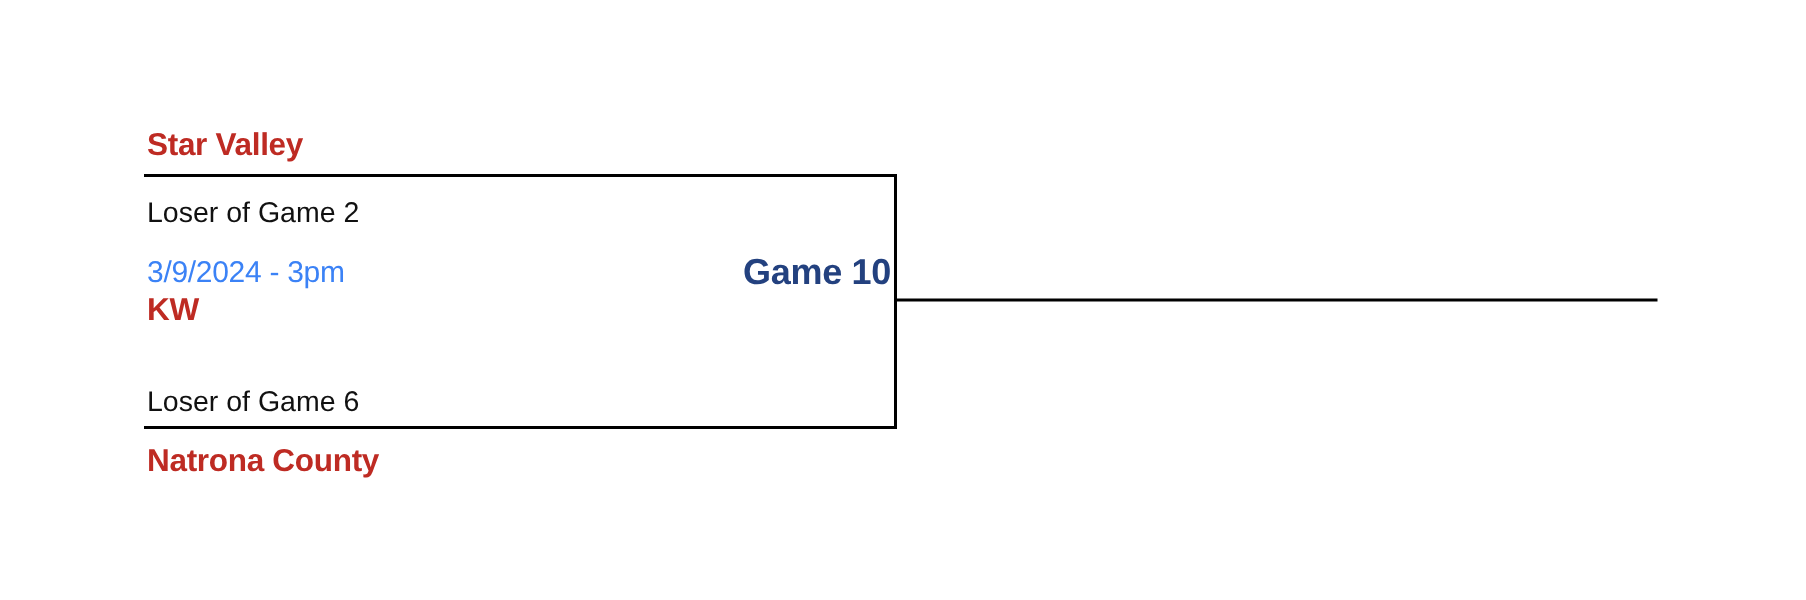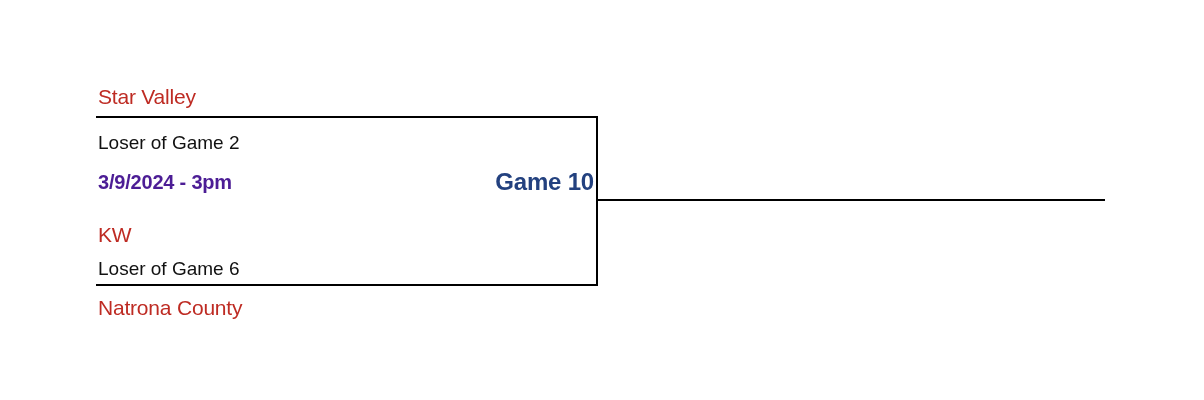--- a/index.html
+++ b/index.html
@@ -31,47 +31,47 @@
   }
   .row .slot-left {
     display: inline-block;
   }
   .row .slot-right {
     float: right;
   }
 
   .team {
     font-size: 21px;
-    font-weight: normal;
+    font-weight: bold;
     color: #BE2B23;
     letter-spacing: -0.2px;
   }
   .seed {
     font-size: 19px;
     font-weight: normal;
     color: #111111;
   }
   .datetime {
     font-size: 20px;
-    font-weight: bold;
-    color: #4c1d95;
+    font-weight: normal;
+    color: #3b82f6;
     letter-spacing: -0.2px;
   }
   .game-label {
     font-size: 24px;
     font-weight: bold;
     color: #23417F;
     letter-spacing: -0.2px;
   }
 
   
   #row-top-team     { top: 82px; }
   #row-top-seed     { top: 128px; }
   #row-middle       { top: 167px; }
-  #row-bottom-team  { top: 220px; }
+  #row-bottom-team  { top: 192px; }
   #row-bottom-seed  { top: 254px; }
   #row-winner-team  { top: 293px; }
 
   
   .line-h {
     position: absolute;
     height: 0;
     border-top: 2px solid #000000;
   }
   .line-v {

